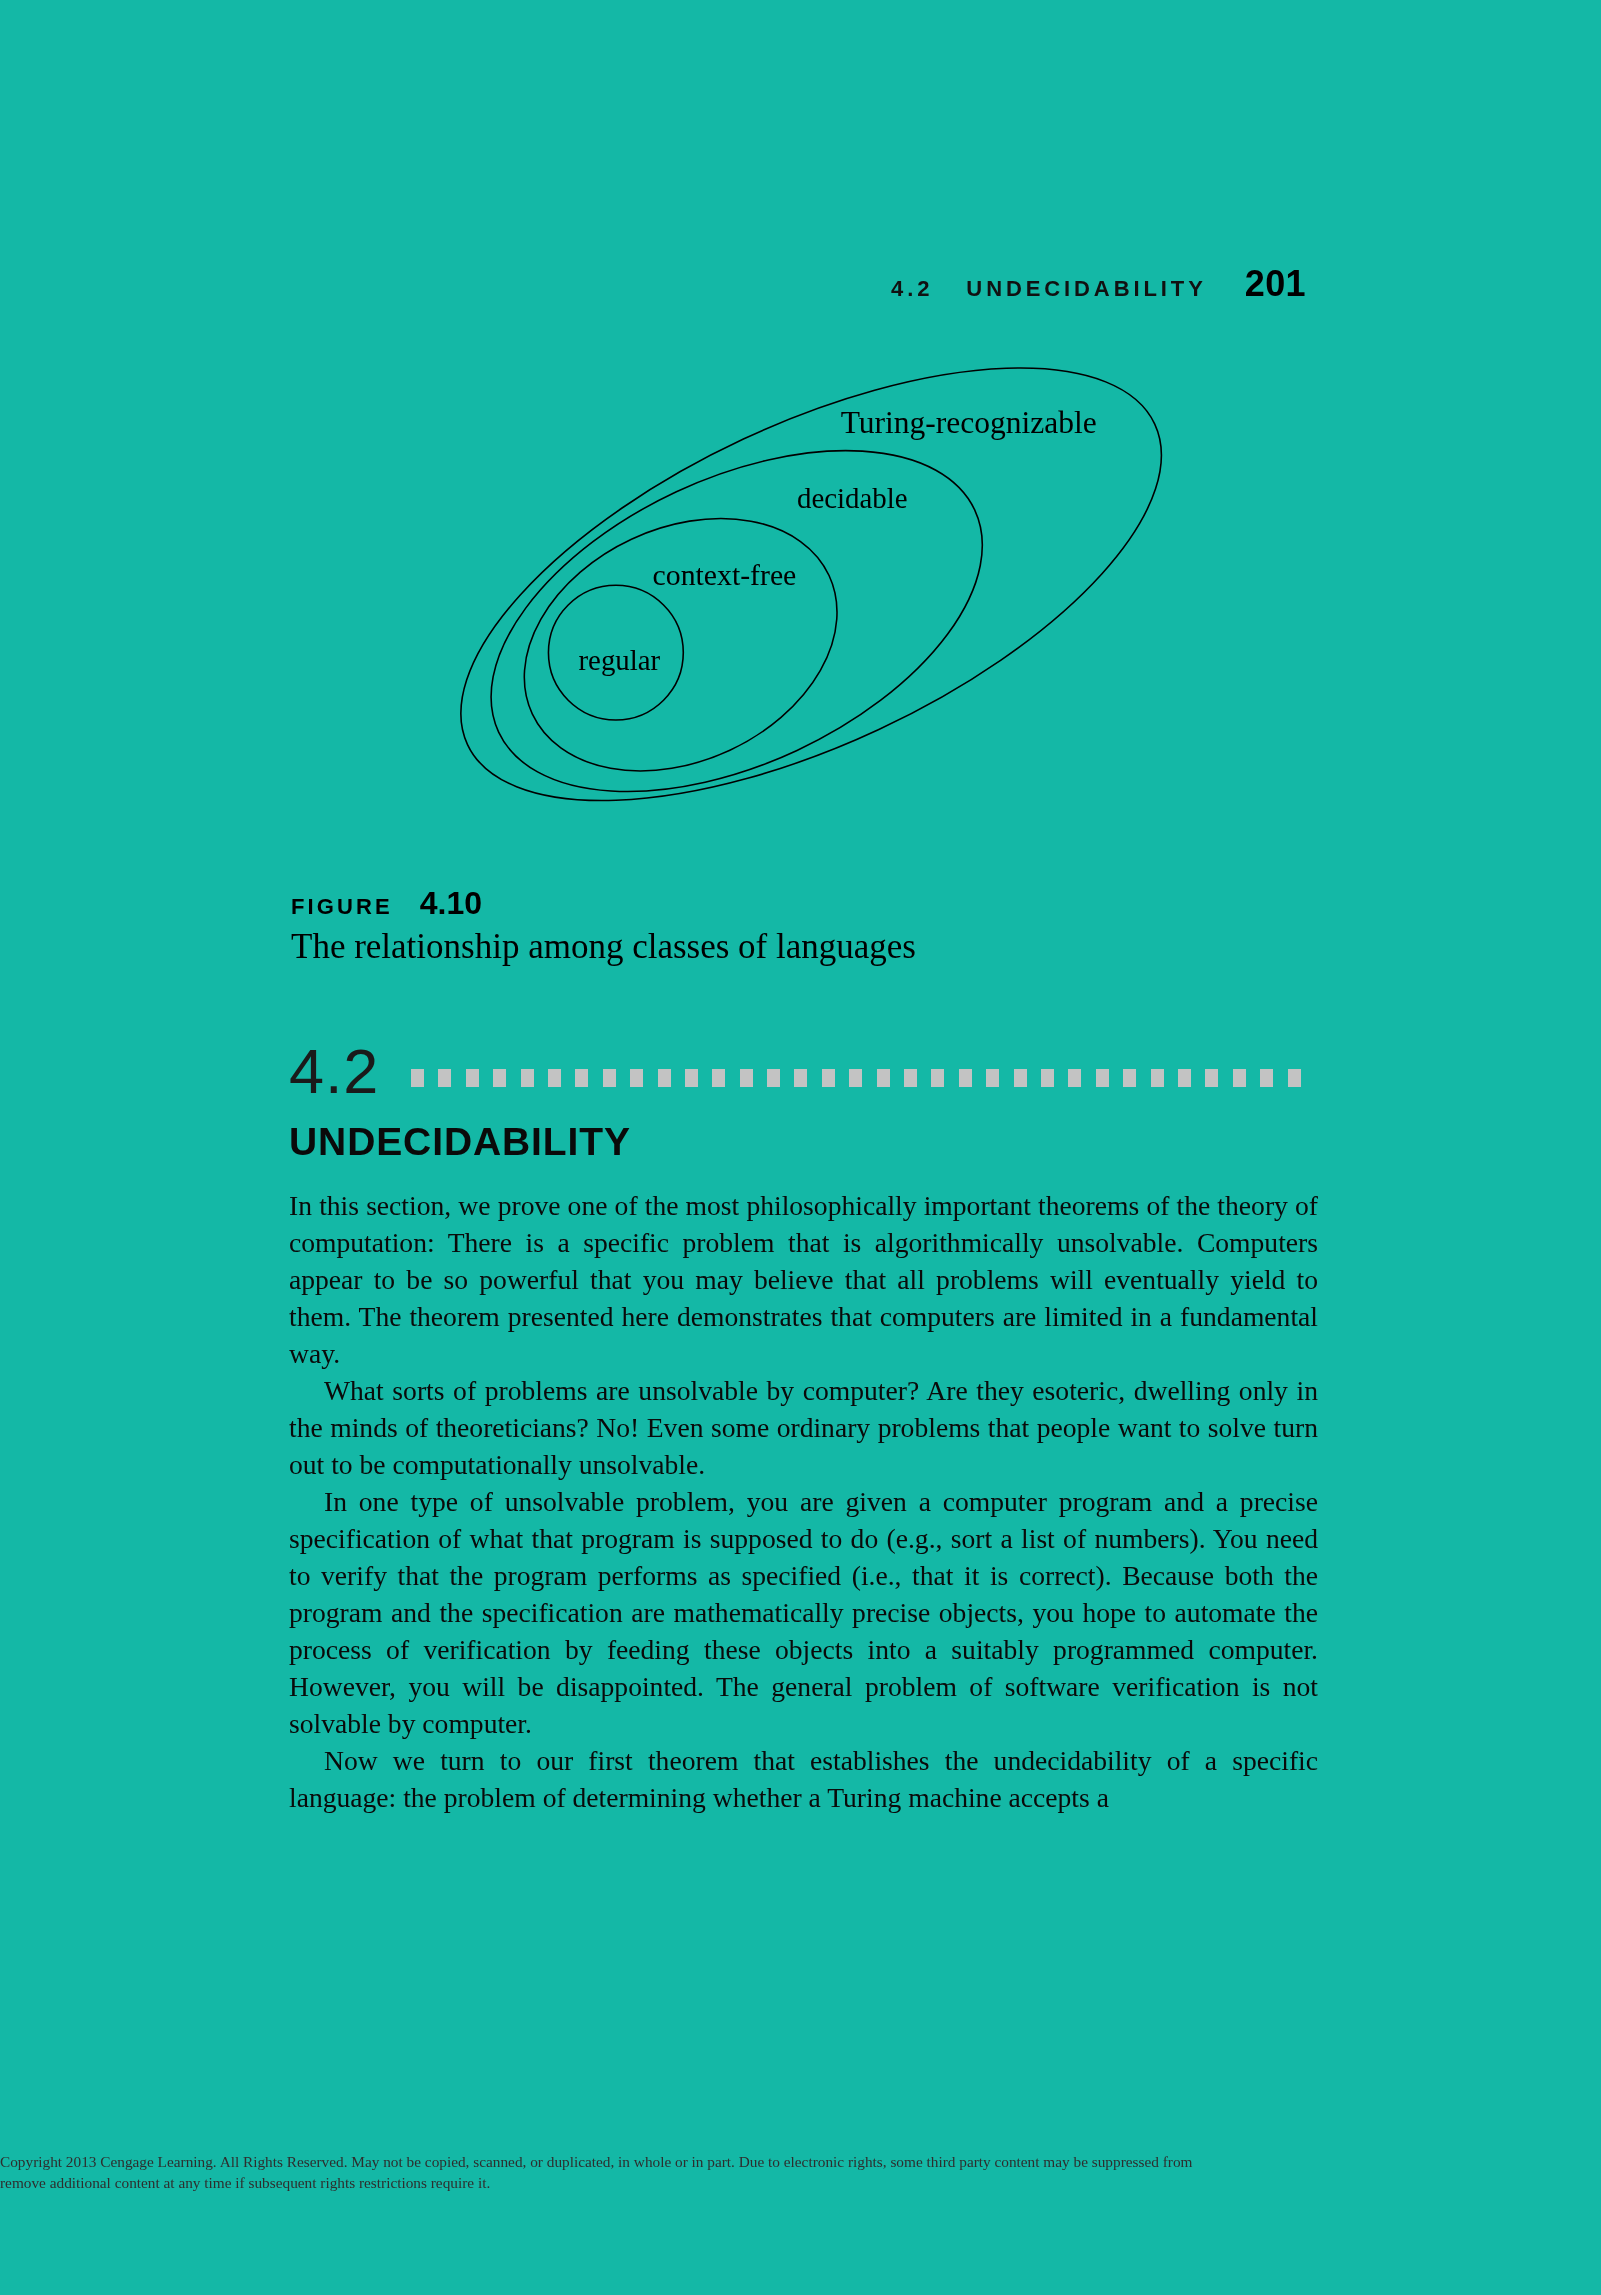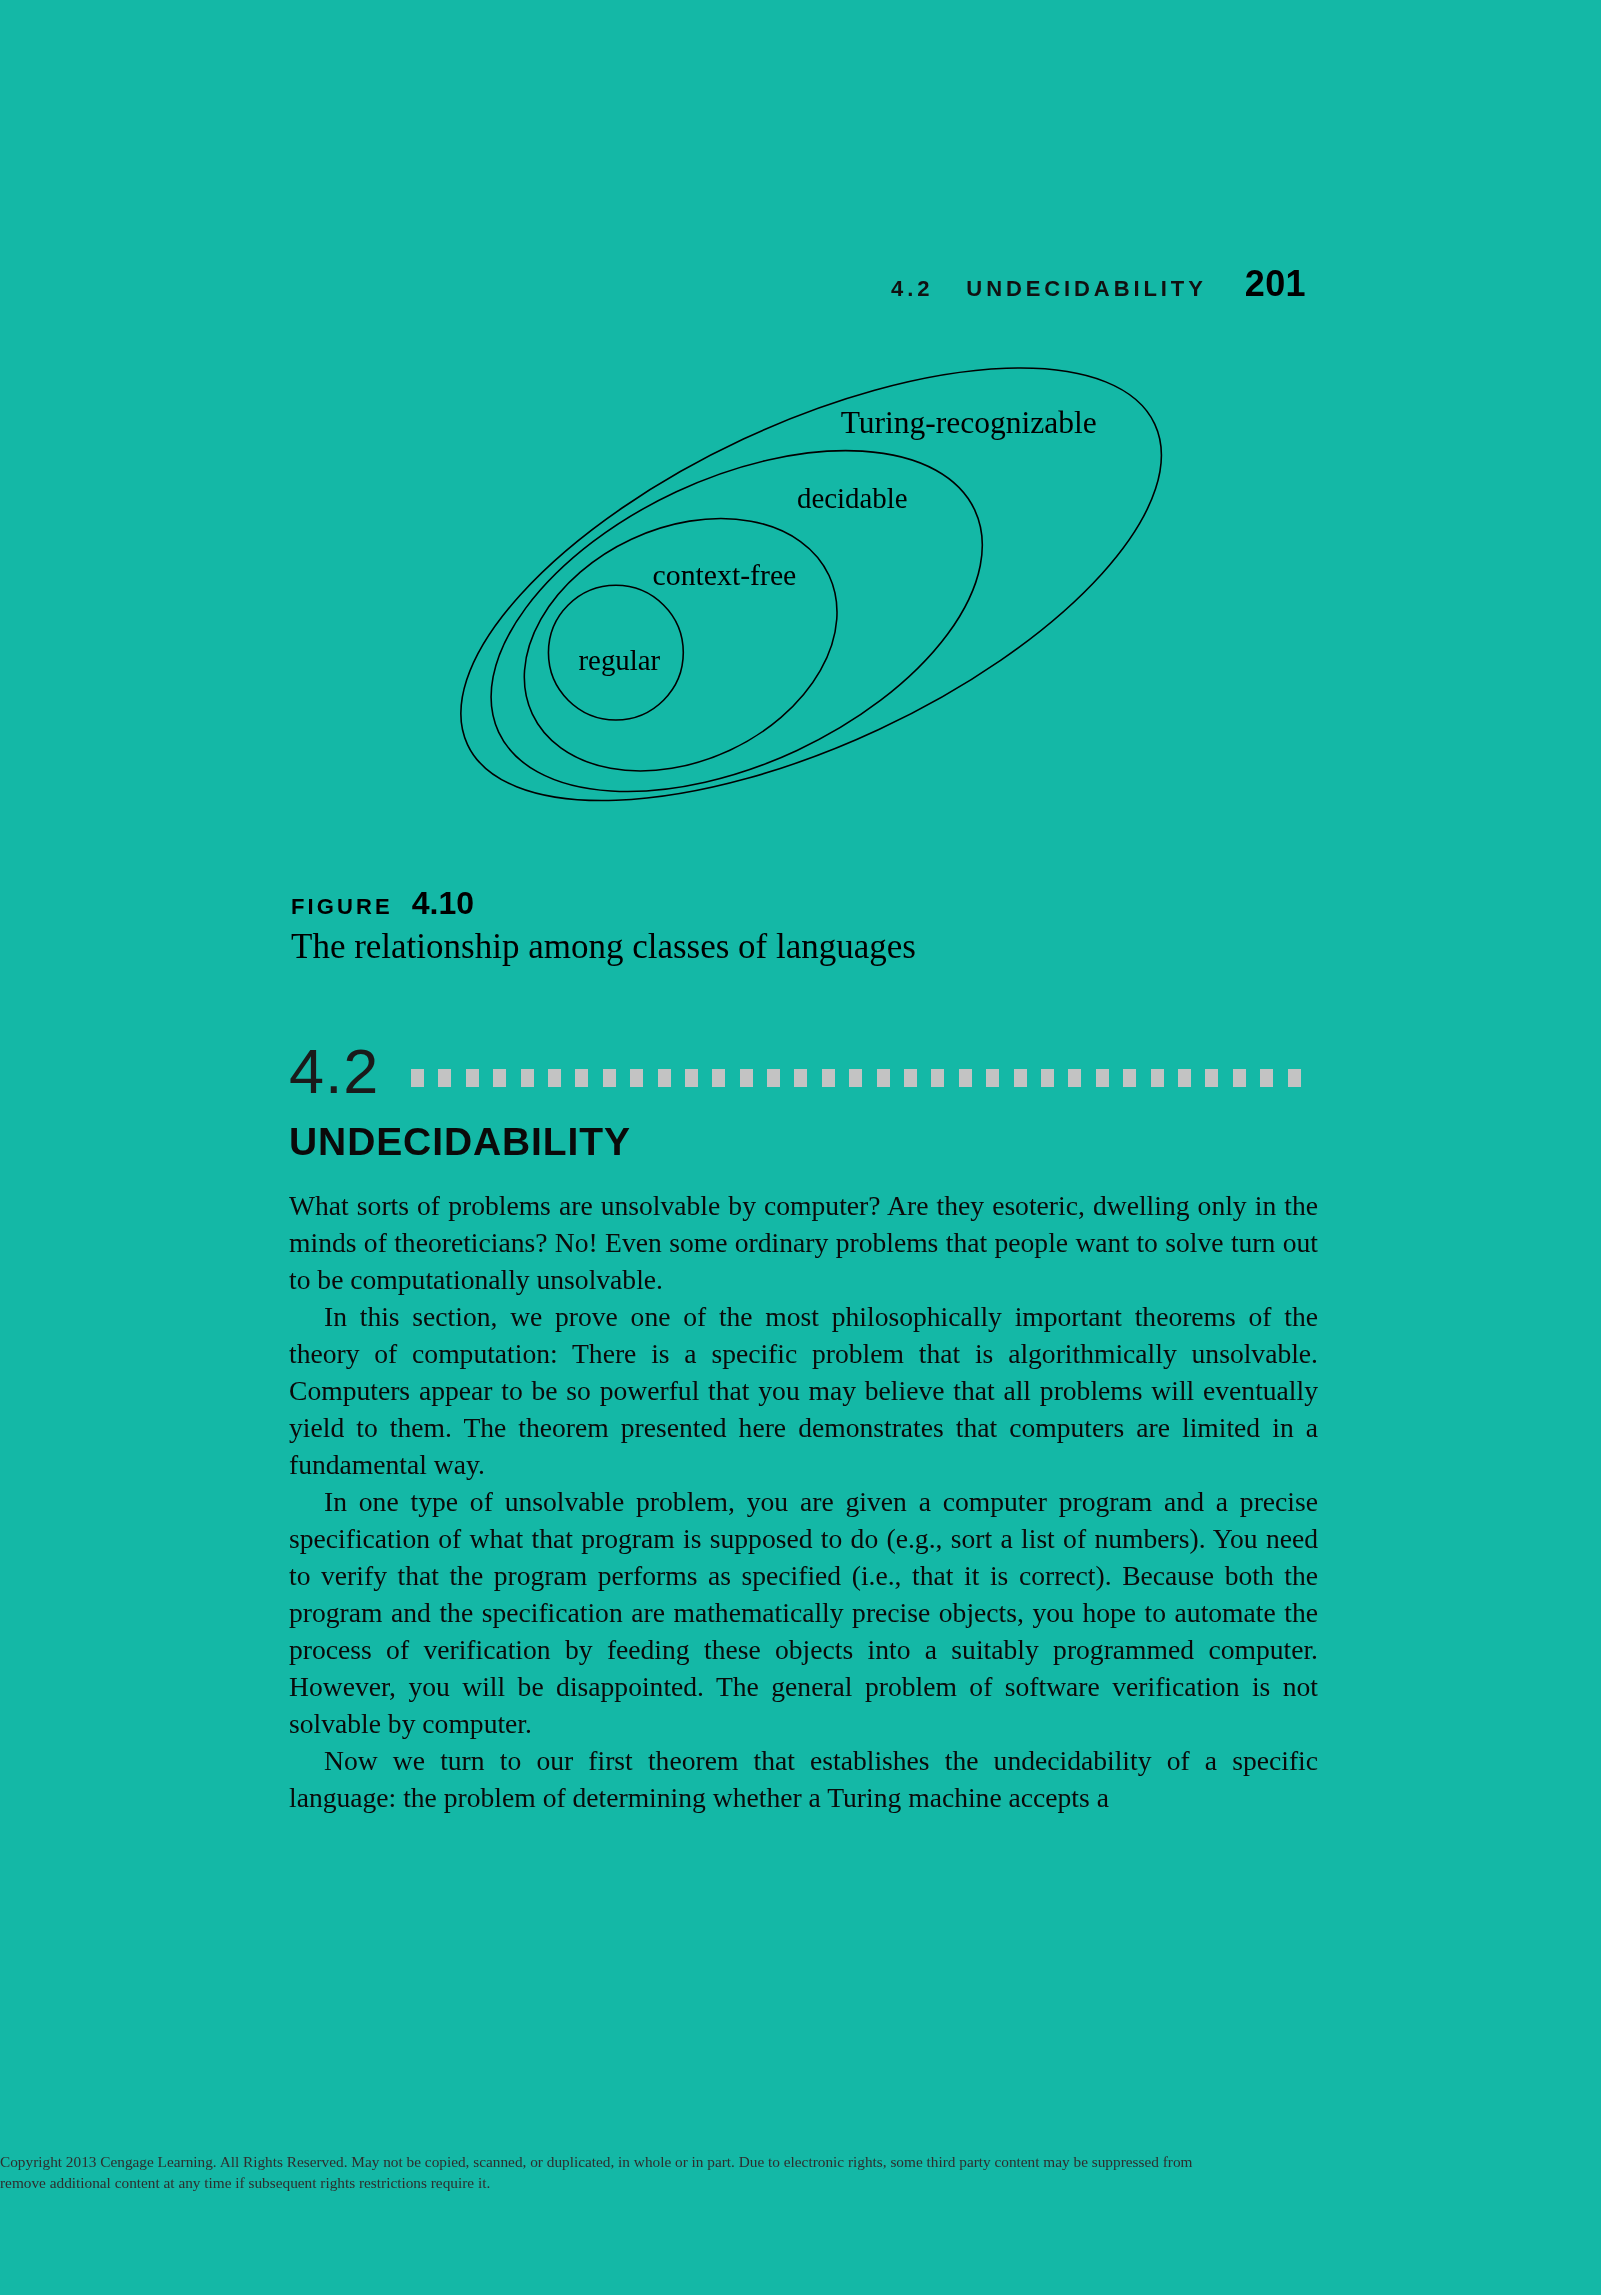--- a/index.html
+++ b/index.html
@@ -53,21 +53,21 @@
 
   
   .figure-caption {
     position: absolute;
     left: 291px;
     top: 837px;
   }
   .figure-caption .cap-line1 {
     display: flex;
     align-items: baseline;
-    gap: 19px;
+    gap: 27px;
     font-family: "Liberation Sans", sans-serif;
   }
   .figure-caption .cap-label {
     font-size: 22px;
     font-weight: 600;
     letter-spacing: 3.1px;
   }
   .figure-caption .cap-number {
     font-size: 32px;
     font-weight: 700;
@@ -208,22 +208,22 @@
       <div class="sq" style="background: rgb(195, 195, 195);"></div>
       <div class="sq" style="background: rgb(195, 195, 195);"></div>
       <div class="sq" style="background: rgb(195, 195, 195);"></div>
       <div class="sq" style="background: rgb(195, 195, 195);"></div>
       <div class="sq" style="background: rgb(195, 195, 195);"></div>
     </div>
 
   <div class="section-title">UNDECIDABILITY</div>
 
   <div class="body-copy">
+    <p>In this section, we prove one of the most philosophically important theorems of the theory of computation: There is a specific problem that is algorithmically unsolvable. Computers appear to be so powerful that you may believe that all problems will eventually yield to them. The theorem presented here demonstrates that computers are limited in a fundamental way.</p>
     <p>What sorts of problems are unsolvable by computer?  Are they esoteric, dwelling only in the minds of theoreticians?  No!  Even some ordinary problems that people want to solve turn out to be computationally unsolvable.</p>
-    <p>In this section, we prove one of the most philosophically important theorems of the theory of computation: There is a specific problem that is algorithmically unsolvable. Computers appear to be so powerful that you may believe that all problems will eventually yield to them. The theorem presented here demonstrates that computers are limited in a fundamental way.</p>
     <p>In one type of unsolvable problem, you are given a computer program and a precise specification of what that program is supposed to do (e.g., sort a list of numbers).  You need to verify that the program performs as specified (i.e., that it is correct).  Because both the program and the specification are mathematically precise objects, you hope to automate the process of verification by feeding these objects into a suitably programmed computer.  However, you will be disappointed.  The general problem of software verification is not solvable by computer.</p>
     <p>Now we turn to our first theorem that establishes the undecidability of a specific language: the problem of determining whether a Turing machine accepts a</p>
   </div>
 
   <div class="footer">
     <div class="f-line">Copyright 2013 Cengage Learning. All Rights Reserved. May not be copied, scanned, or duplicated, in whole or in part. Due to electronic rights, some third party content may be suppressed from</div>
     <div class="f-line">remove additional content at any time if subsequent rights restrictions require it.</div>
   </div>
 
 </div>

